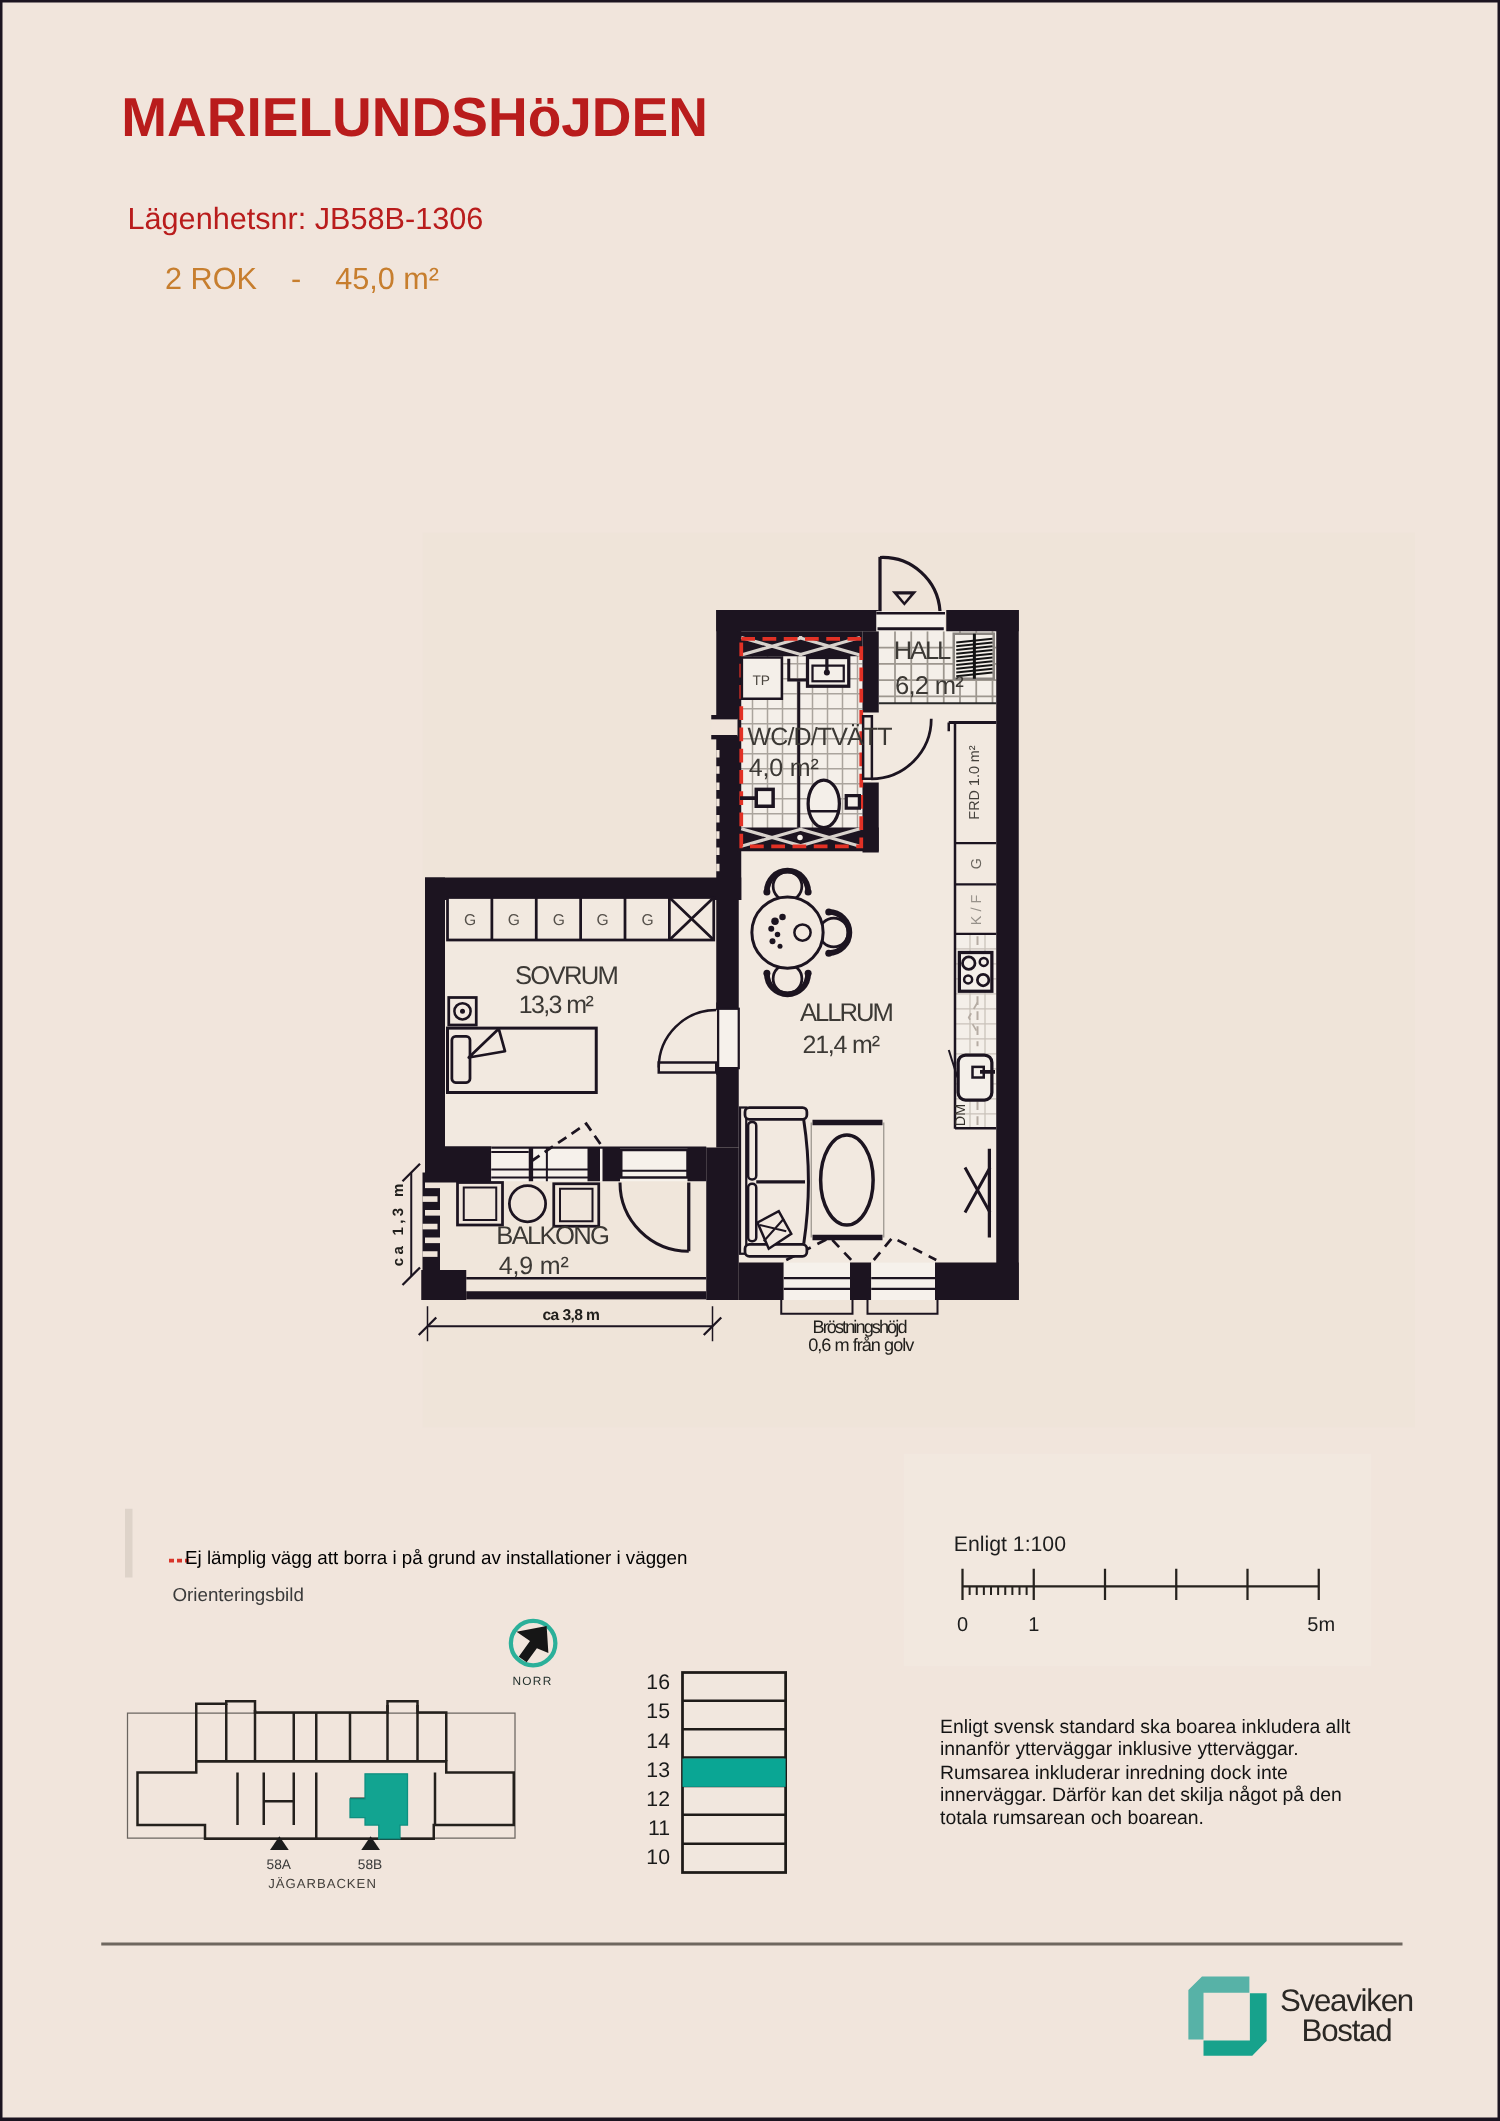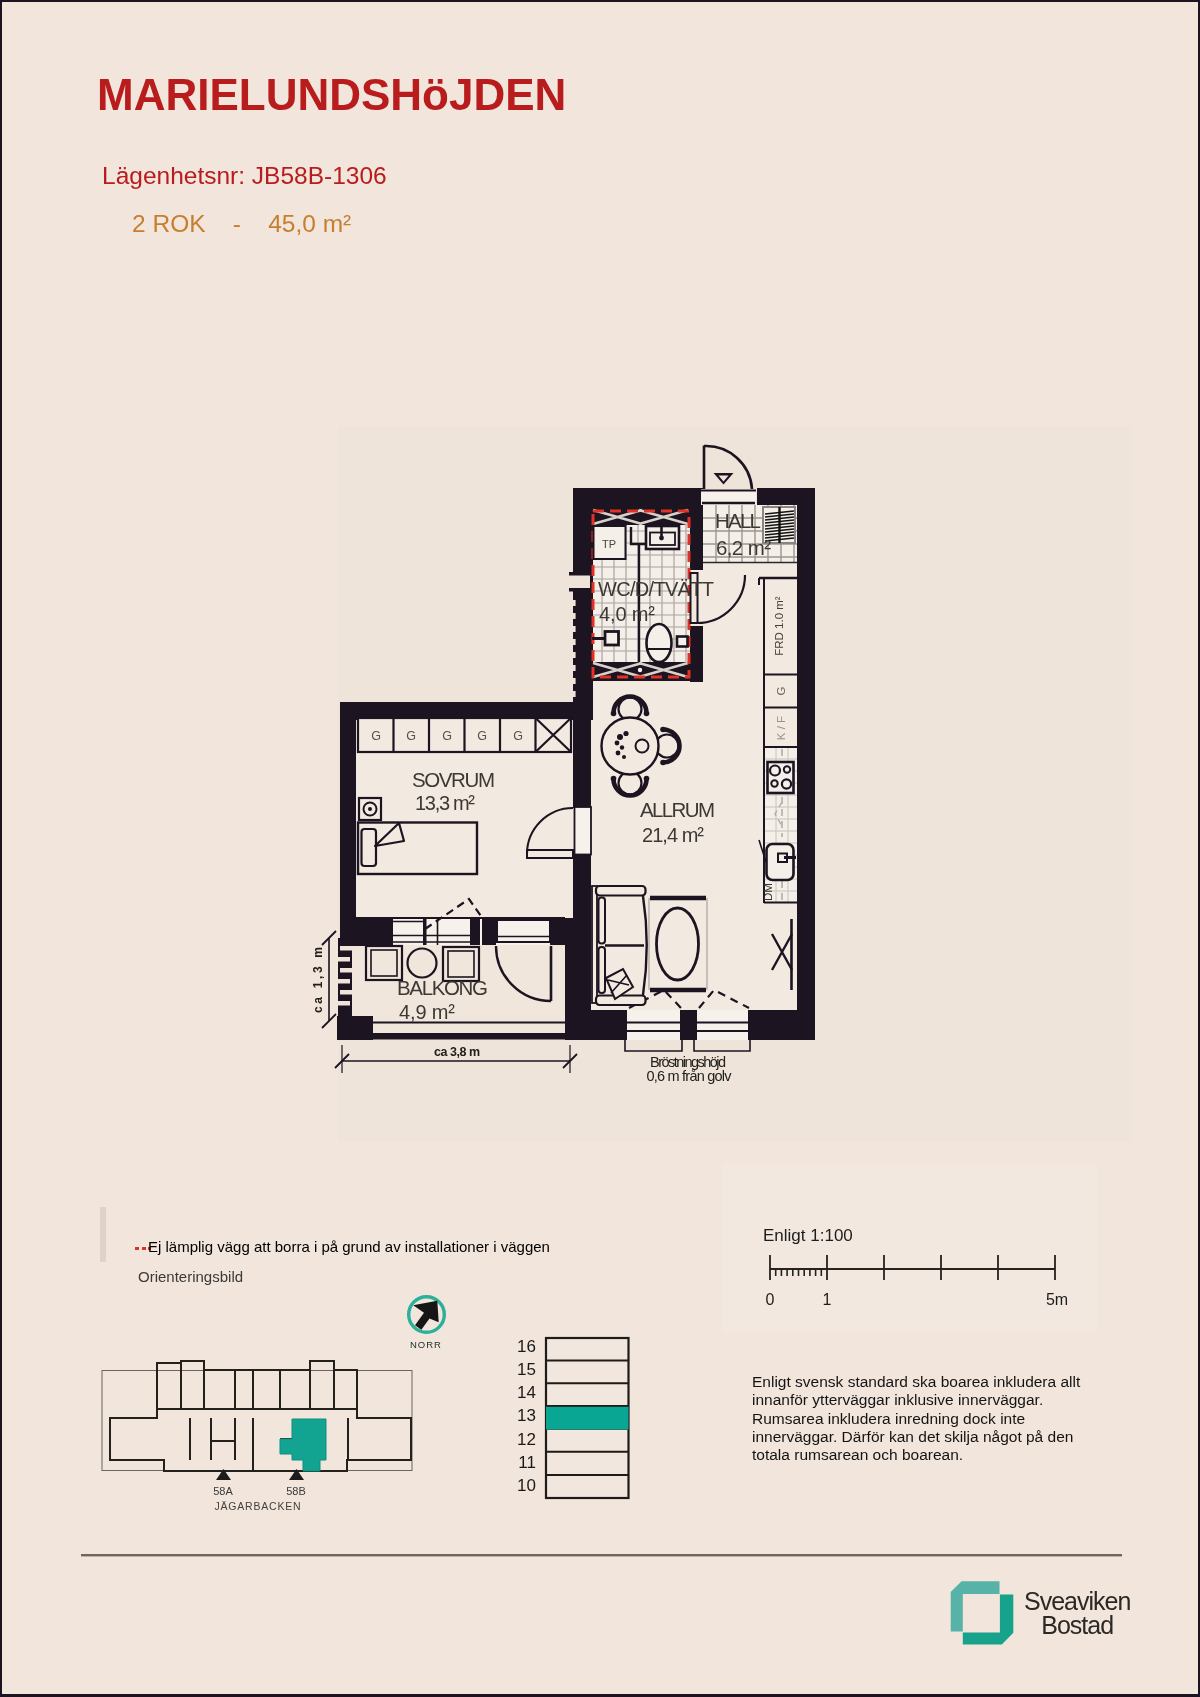--- a/index.html
+++ b/index.html
@@ -555,15 +555,15 @@
 </svg>
 
 <div class="abs" style="left:133px;top:1245px;width:16px;height:3px;background:repeating-linear-gradient(90deg,#d9352a 0 4px,rgba(0,0,0,0) 4px 6.5px);"></div>
 
 <div class="abs" style="left:146px;top:1236px;font-size:15px;color:#000000;">Ej lämplig vägg att borra i på grund av installationer i väggen</div>
 
 <div class="abs" style="left:136px;top:1266px;font-size:15px;color:#3a3a3a;">Orienteringsbild</div>
 
 <div class="abs" style="left:761px;top:1224px;font-size:17px;color:#1d1d1d;">Enligt 1:100</div>
 
-<div class="abs" style="left:750px;top:1371px;width:345px;font-size:15.5px;line-height:18.3px;color:#141414;">Enligt svensk standard ska boarea inkludera allt innanför ytterväggar inklusive innerväggar. Rumsarea inkludera inredning dock inte innerväggar. Därför kan det skilja något på den totala rumsarean och boarean.</div>
+<div class="abs" style="left:750px;top:1371px;width:345px;font-size:15.5px;line-height:18.3px;color:#141414;">Enligt svensk standard ska boarea inkludera allt innanför ytterväggar inklusive ytterväggar. Rumsarea inkluderar inredning dock inte innerväggar. Därför kan det skilja något på den totala rumsarean och boarean.</div>
 
 <div class="abs" style="left:1022px;top:1587px;font-size:25px;line-height:24px;color:#2b2825;letter-spacing:-1px;text-align:center;">Sveaviken<br>Bostad</div>
 
 </body></html>

